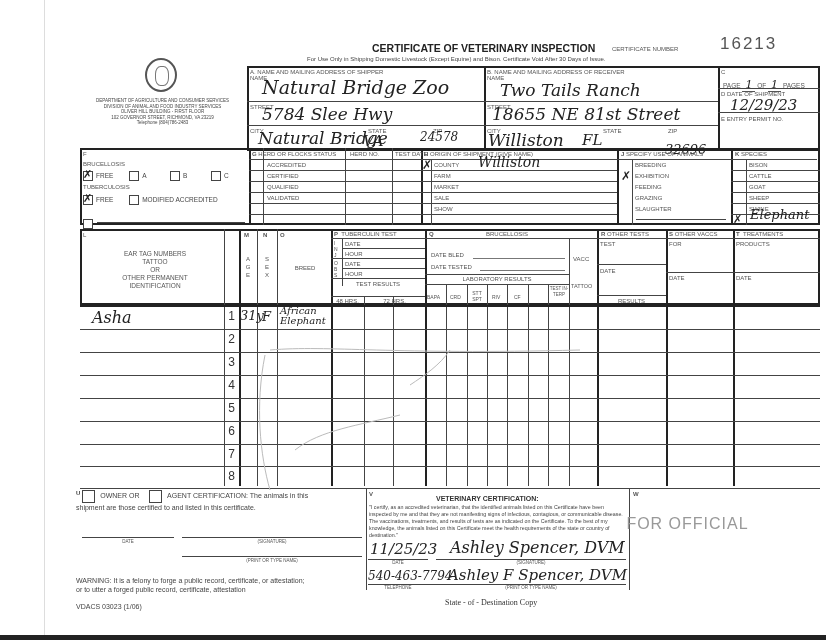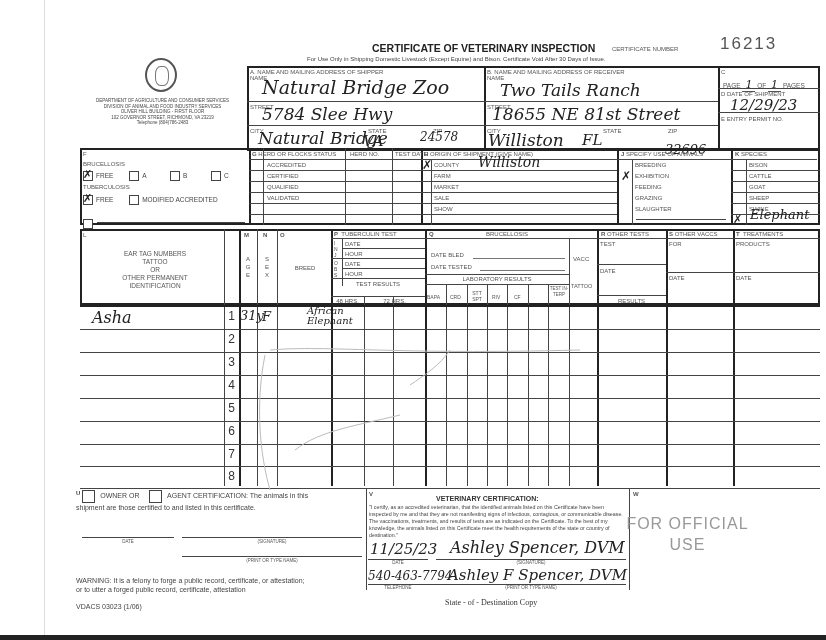--- a/index.html
+++ b/index.html
@@ -282,21 +282,21 @@
   <div class="center" style="height:23px;line-height:23px;font-size:12px;">4</div>
   <div class="center" style="height:23px;line-height:23px;font-size:12px;">5</div>
   <div class="center" style="height:23px;line-height:23px;font-size:12px;">6</div>
   <div class="center" style="height:22px;line-height:22px;font-size:12px;">7</div>
   <div class="center" style="height:22px;line-height:22px;font-size:12px;">8</div>
 </div>
 
 <div class="abs hw" style="left:92px;top:308px;font-size:16px;">Asha</div>
 <div class="abs hw" style="left:240px;top:308px;font-size:13px;">31y</div>
 <div class="abs hw" style="left:262px;top:309px;font-size:13px;">F</div>
-<div class="abs hw" style="left:280px;top:306px;width:52px;font-size:10px;line-height:10px;margin-left:27px;">African Elephant</div>
+<div class="abs hw" style="left:280px;top:306px;width:52px;font-size:10px;line-height:10px;">African Elephant</div>
 
 <svg class="abs" style="left:250px;top:345px;" width="360" height="150">
   <path d="M20 5 C 80 0 140 10 330 5" stroke="#bbb" fill="none" stroke-width="1"></path>
   <path d="M15 10 C 5 60 10 110 20 145" stroke="#bbb" fill="none" stroke-width="1"></path>
   <path d="M45 105 C 70 85 110 80 150 70" stroke="#bbb" fill="none" stroke-width="1"></path>
   <path d="M160 40 C 175 30 190 20 200 5" stroke="#bbb" fill="none" stroke-width="1"></path>
 </svg>
 
 <div class="abs" style="left:76px;top:490px;">
   <div class="sm" style="font-size:7px;">
@@ -335,16 +335,15 @@
 <div class="abs hw" style="left:368px;top:569px;font-size:12px;">540-463-7794</div>
 <div class="abs hw" style="left:448px;top:566px;font-size:15px;">Ashley F Spencer, DVM</div>
 <div class="hl" style="left:368px;top:584px;width:258px;"></div>
 <div class="abs lbl center" style="left:368px;top:586px;width:60px;font-size:4.5px;">TELEPHONE</div>
 <div class="abs lbl center" style="left:436px;top:586px;width:190px;font-size:4.5px;">(PRINT OR TYPE NAME)</div>
 <div class="abs" style="left:445px;top:598px;font-family:'Liberation Serif',serif;font-size:8px;color:#333;">State - of - Destination Copy</div>
 
 <div class="abs lbl" style="left:633px;top:491px;font-weight:bold;">W</div>
 <div class="abs center" style="left:600px;top:513px;width:175px;color:#999;font-size:16px;line-height:21px;letter-spacing:1px;">
   <div>FOR OFFICIAL</div>
-  <div>USE</div>
 </div>
 
 <div class="abs" style="left:0;top:635px;width:826px;height:5px;background:#222;"></div>
 
 </body></html>

